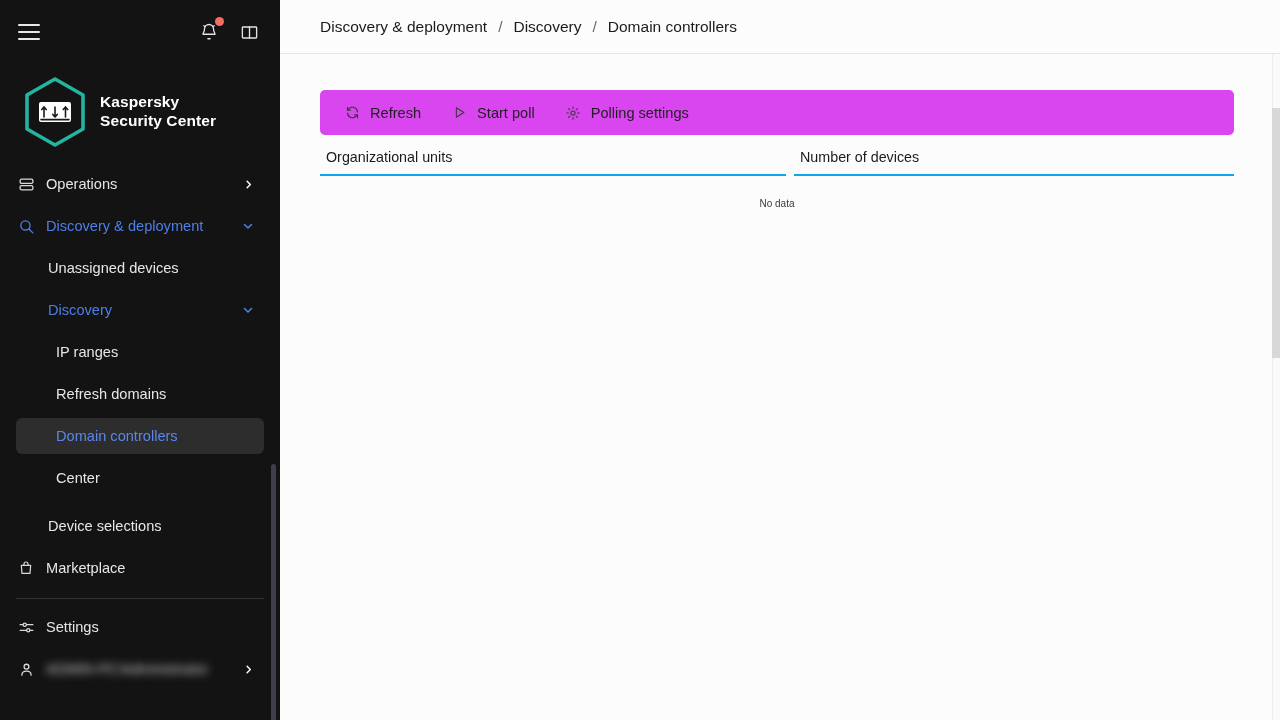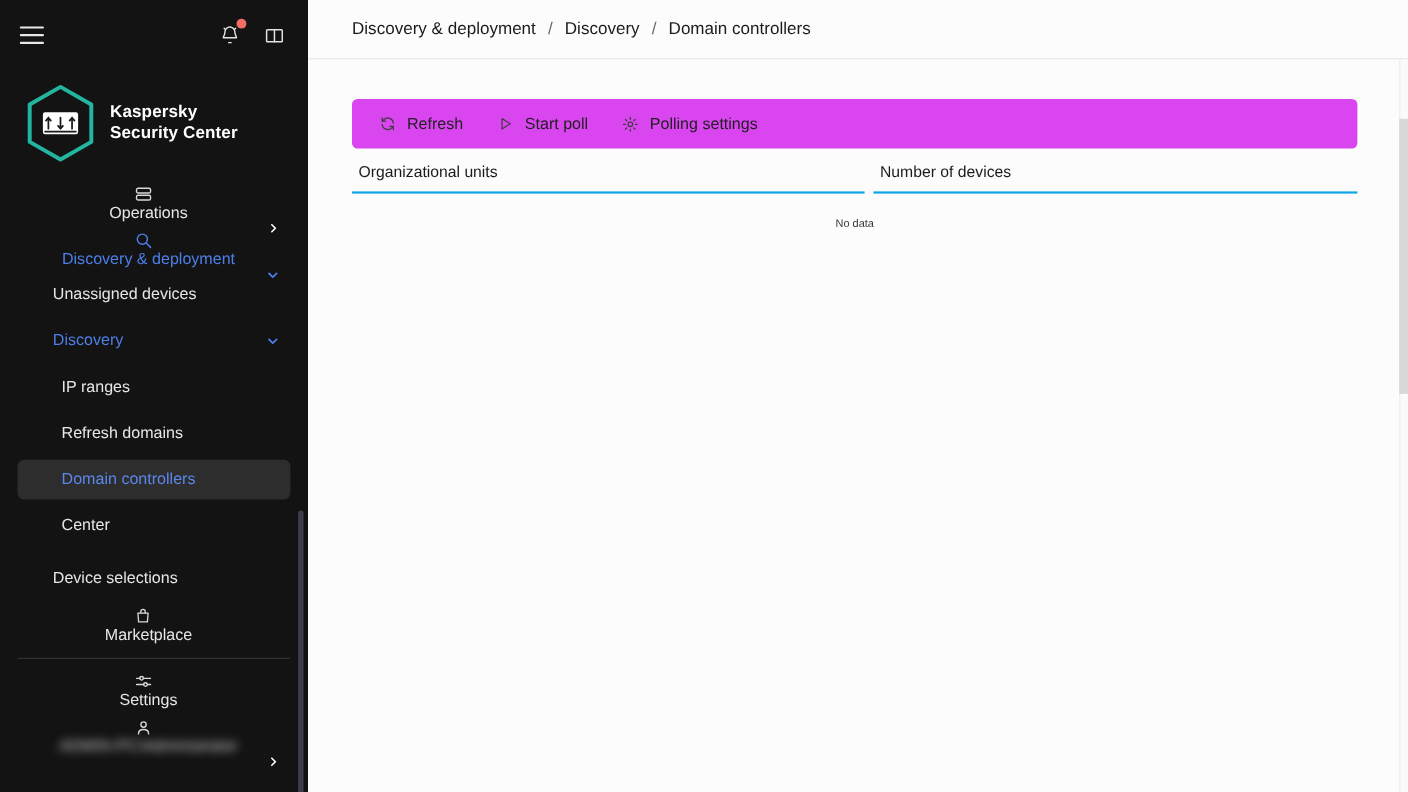--- a/index.html
+++ b/index.html
@@ -56,21 +56,21 @@
     padding-right: 10px;
   }
   .nav-item .nav-ico {
     width: 20px; height: 20px; flex: 0 0 20px;
     margin-left: 0px; margin-right: 10px;
     display: flex; align-items: center; justify-content: center;
   }
   .nav-item .nav-label { white-space: nowrap; }
   .nav-item .chev { margin-left: auto; width: 12px; height: 12px; display: flex;
     align-items: center; justify-content: center; }
-  .nav-item.lvl0 { padding-left: 0px; flex-direction: column; }
+  .nav-item.lvl0 { padding-left: 0px; }
   .nav-item.lvl1 { padding-left: 32px; }
   .nav-item.lvl2 { padding-left: 40px; }
   .nav-item.active { background: #2d2d2d; }
   .nav-item.active .nav-label { color: #5b86ec; }
   .nav-spacer-6 { height: 6px; }
 
   .divider { height: 1px; background: #333333; margin: 12px 16px 10px 16px; }
 
   .blur-name {
     display: inline-block;

